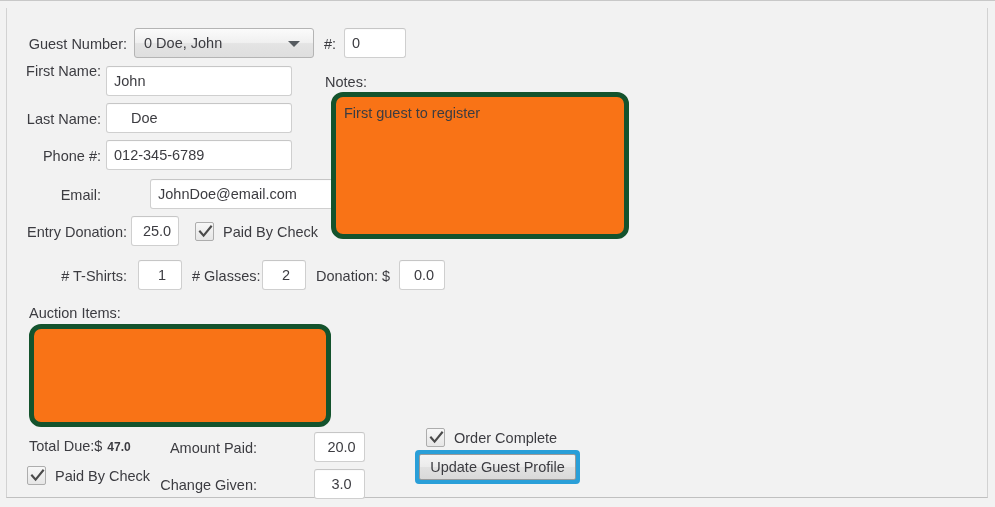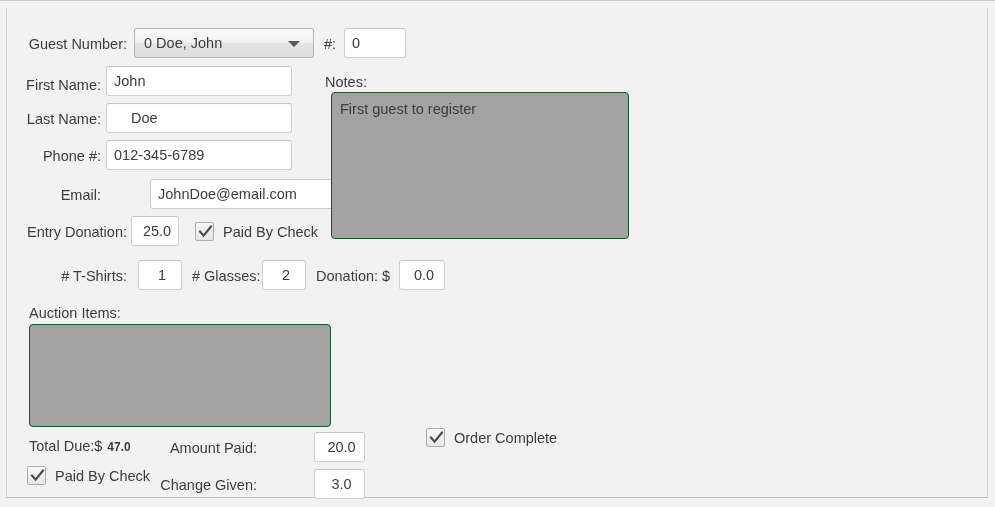--- a/index.html
+++ b/index.html
@@ -61,23 +61,23 @@
     padding-left: 7px;
     white-space: nowrap;
     overflow: hidden;
     box-shadow: inset 0 1px 0 rgba(0,0,0,0.015);
   }
   .tfield.num { padding-left: 4px; justify-content: center; }
 
   .bigbox {
     position: absolute;
     box-sizing: border-box;
-    background: #a3a3a3;
-    border: 1px solid #14532d;
-    border-radius: 4px;
+    background: #f97316;
+    border: 5px solid #14532d;
+    border-radius: 12px;
     font-size: 14.5px;
     color: #3c3c41;
     padding: 7px 8px;
     line-height: 18px;
     overflow: hidden;
   }
 
   
   .combo {
     position: absolute;
@@ -179,21 +179,21 @@
       <span>0 Doe, John</span>
       <span class="caret"></span>
     </div>
 
     <div class="lbl" style="left:317px; top:27px;">#:</div>
 
     <div class="tfield" style="left:337px; top:20px; width:62px; height:30px;">
       <span>0</span>
     </div>
 
-    <div class="lbl right" style="left:14px; top:68px; width:80px;">First Name:</div>
+    <div class="lbl right" style="left:14px; top:54px; width:80px;">First Name:</div>
     <div class="tfield" style="left:99px; top:58px; width:186px; height:30px;">
       <span>John</span>
     </div>
 
     <div class="lbl right" style="left:14px; top:102px; width:80px;">Last Name:</div>
     <div class="tfield" style="left:99px; top:95px; width:186px; height:30px;padding-left:24px;">
       <span>Doe</span>
     </div>
 
     <div class="lbl right" style="left:14px; top:139px; width:80px;">Phone #:</div>
@@ -269,15 +269,18 @@
 
     <div class="cbrow" style="left:419px; top:420px;">
       <span class="cbox">
         <svg width="17" height="17" viewBox="0 0 17 17">
           <path d="M3 8.5 L6.6 12.6 L14 3.6" stroke="#4a4a4a" stroke-width="2.1" fill="none" stroke-linecap="square"></path>
         </svg>
       </span>
       <span class="cbtext">Order Complete</span>
     </div>
 
+    <div class="pushbtn" style="left:408px; top:442px; width:165px; height:34px;">
+      <span class="inner">Update Guest Profile</span>
+    </div>
 
   </div>
 </div>
 
 </body></html>

